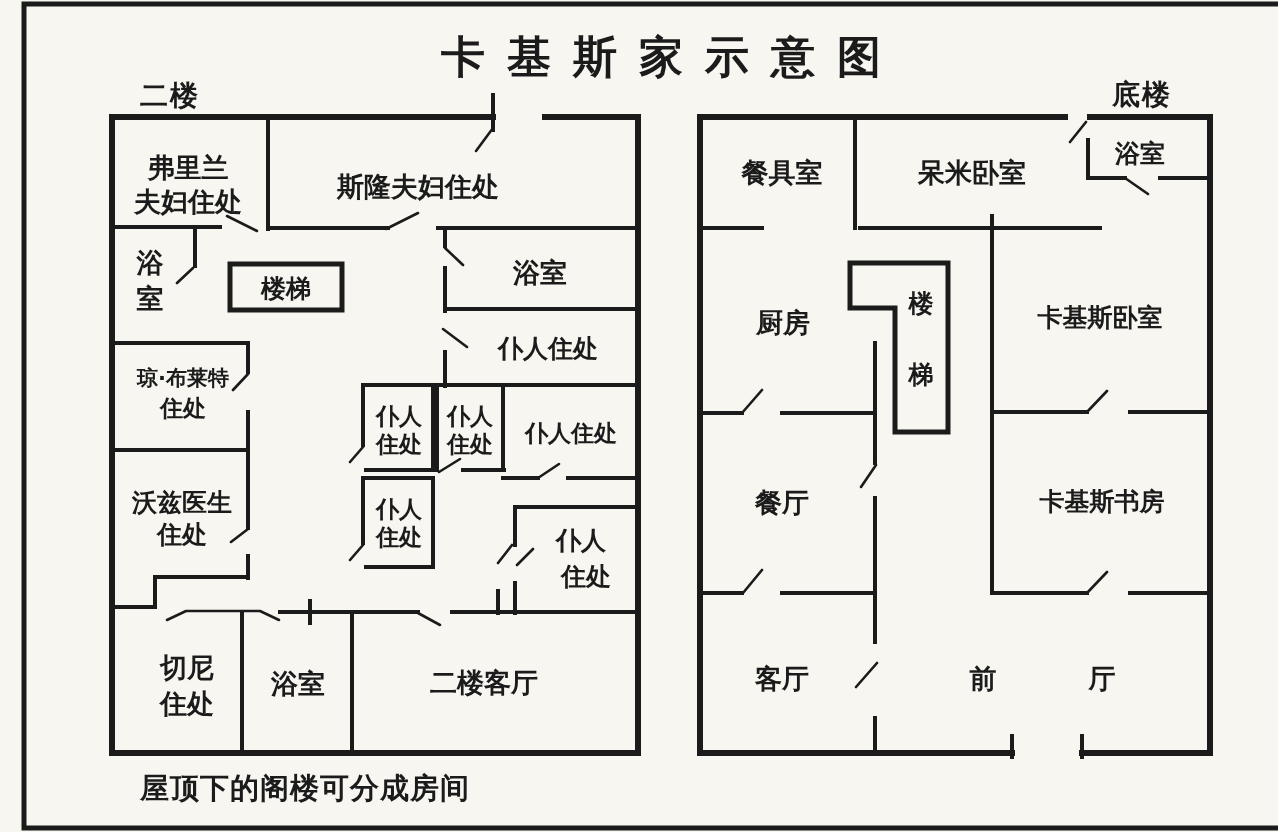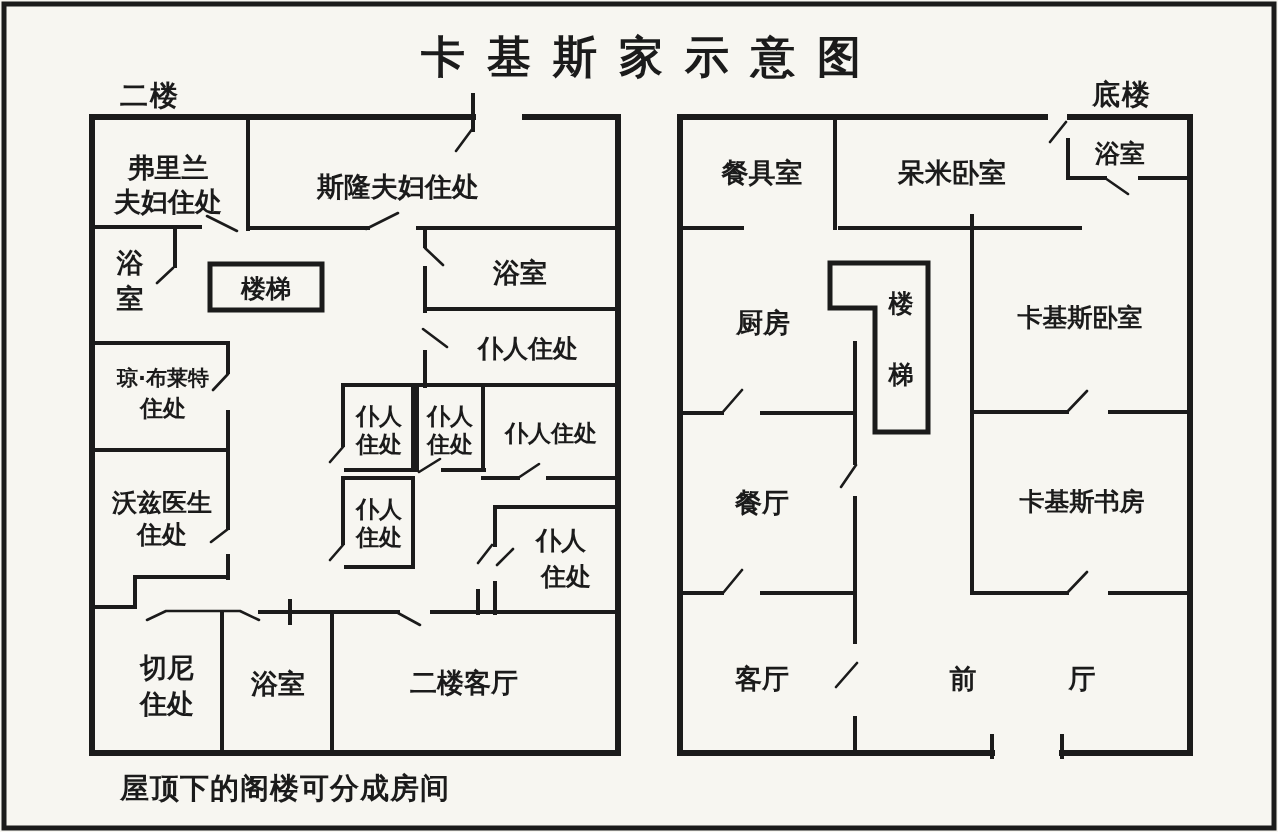--- a/index.html
+++ b/index.html
@@ -3,21 +3,21 @@
 <meta charset="utf-8">
 <style>
   :root{ --ink:#1b1b1b; --paper:#f7f6f1; }
   html,body{ margin:0; padding:0; }
   body{
     width:1278px; height:832px; overflow:hidden;
     background:var(--paper);
     font-family:"DejaVu Sans", sans-serif;
   }
   .frame{
-    position:relative; width:1212px; height:832px; box-sizing:border-box;
+    position:relative; width:1212px; height:832px; box-sizing:border-box;margin-left:20px;
   }
   svg{ display:block; }
   .wall-outer{ stroke:var(--ink); stroke-width:6; fill:none; stroke-linecap:square; }
   .wall-box{ stroke:var(--ink); stroke-width:5; fill:none; stroke-linecap:square; }
   .wall{ stroke:var(--ink); stroke-width:4; fill:none; stroke-linecap:square; }
   .door{ stroke:var(--ink); stroke-width:2.6; fill:none; stroke-linecap:round; }
   text{
     fill:var(--ink);
     font-family:"DejaVu Sans", sans-serif;
     font-weight:bold;

